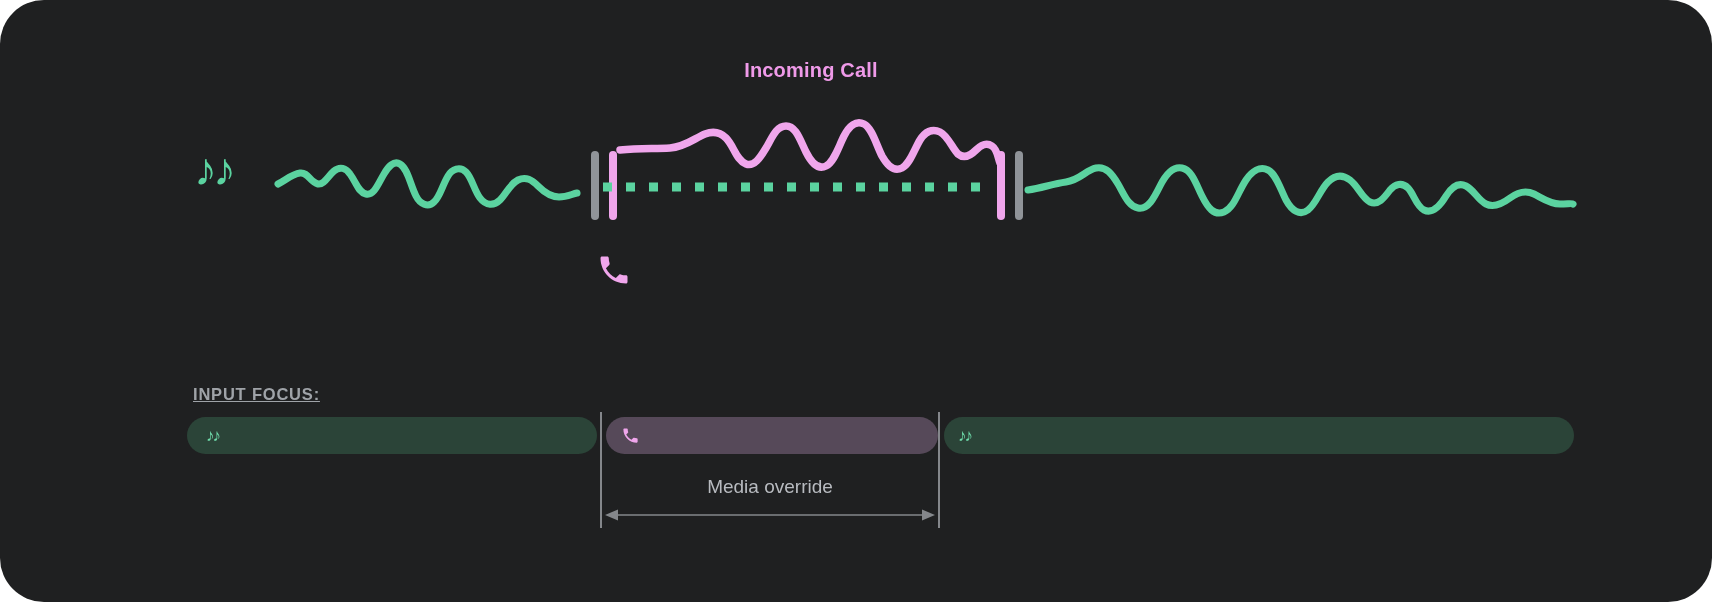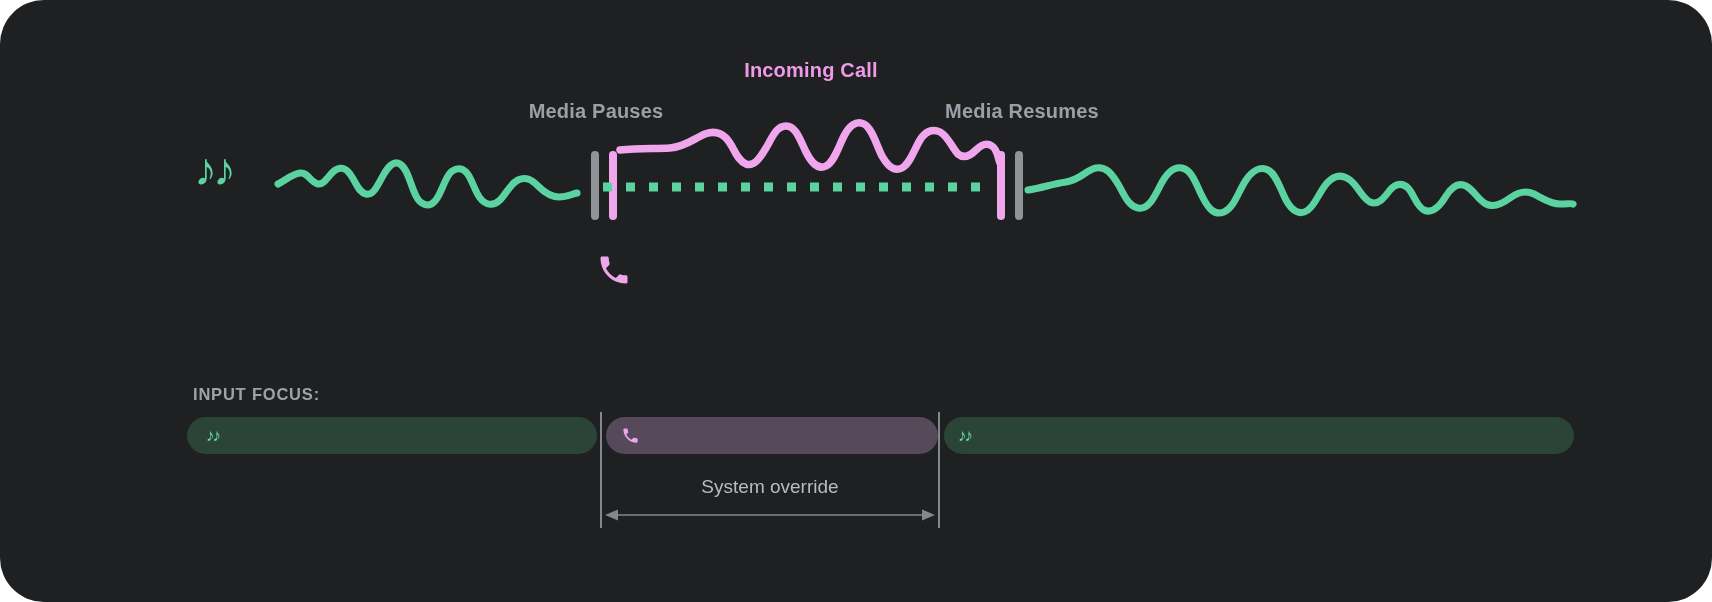--- a/index.html
+++ b/index.html
@@ -21,23 +21,21 @@
   .vline{position:absolute;top:412px;width:2px;height:116px;background:#84878b;}
   .override-label{position:absolute;left:601px;top:476px;width:338px;text-align:center;color:#b8bbc0;font-size:19px;}
   svg{display:block;}
 </style>
 </head>
 <body>
 
 <div class="canvas">
   <div class="panel"></div>
 
-  <div class="abs lbl lbl-gray" style="left:596px;top:100px;">Media Pauses</div>
   <div class="abs lbl lbl-pink" style="left:811px;top:59px;">Incoming Call</div>
-  <div class="abs lbl lbl-gray" style="left:1022px;top:100px;">Media Resumes</div>
 
   <div class="abs notes-big" style="left:194px;top:146px;">♪♪</div>
 
   <svg class="abs" style="left:270px;top:140px;" width="320" height="92" viewBox="0 0 320 92">
     <path d="M8,44 C16,40 22,34 30,33 C38,32 40,42 48,44 C54,45 58,36 64,31
              C70,26 76,28 80,34 C86,42 88,52 96,54 C104,56 108,44 114,34
              C118,27 124,20 130,24 C138,29 140,44 146,56 C150,64 158,68 164,62
              C170,57 172,46 178,36 C182,29 190,26 196,32 C202,38 204,50 210,58
              C216,66 224,66 230,60 C236,54 240,44 248,40 C256,36 262,40 268,46
              C274,52 281,57 289,57 C297,57 302,54 307,53" fill="none" stroke="#5bd3a0" stroke-width="7" stroke-linecap="round" stroke-linejoin="round"></path>
@@ -71,39 +69,39 @@
              C356,58 362,50 368,42 C373,36 380,34 386,40 C392,46 394,58 402,62
              C410,66 418,58 424,48 C429,40 436,34 444,38 C452,42 456,52 464,56
              C472,60 480,56 488,50 C496,44 504,42 512,46 C520,50 528,56 538,56
              C546,56 550,55 551,56" fill="none" stroke="#5bd3a0" stroke-width="7" stroke-linecap="round" stroke-linejoin="round"></path>
   </svg>
 
   <svg class="abs" style="left:596px;top:252px;" width="36" height="36" viewBox="0 0 24 24">
     <path d="M6.62 10.79c1.44 2.83 3.76 5.14 6.59 6.59l2.2-2.2c.27-.27.67-.36 1.02-.24 1.12.37 2.33.57 3.57.57.55 0 1 .45 1 1V20c0 .55-.45 1-1 1-9.39 0-17-7.61-17-17 0-.55.45-1 1-1h3.5c.55 0 1 .45 1 1 0 1.25.2 2.45.57 3.57.11.35.03.74-.25 1.02l-2.2 2.2z" fill="#f0a6ec"></path>
   </svg>
 
-  <div class="abs input-focus-heading" style="left:193px;top:385px;">INPUT FOCUS:</div>
+  <div class="abs input-focus-heading" style="left:193px;top:385px;text-decoration:underline;">INPUT FOCUS:</div>
 
   <div class="track track-media" style="left:187px;width:410px;">
     <span class="track-notes">♪♪</span>
   </div>
 
   <div class="track track-call" style="left:606px;width:332px;">
     <svg style="margin-left:15px;" width="19" height="19" viewBox="0 0 24 24">
       <path d="M6.62 10.79c1.44 2.83 3.76 5.14 6.59 6.59l2.2-2.2c.27-.27.67-.36 1.02-.24 1.12.37 2.33.57 3.57.57.55 0 1 .45 1 1V20c0 .55-.45 1-1 1-9.39 0-17-7.61-17-17 0-.55.45-1 1-1h3.5c.55 0 1 .45 1 1 0 1.25.2 2.45.57 3.57.11.35.03.74-.25 1.02l-2.2 2.2z" fill="#f0a6ec"></path>
     </svg>
   </div>
 
   <div class="track track-media" style="left:944px;width:630px;">
     <span class="track-notes" style="padding-left:14px;">♪♪</span>
   </div>
 
   <div class="vline" style="left:600px;"></div>
   <div class="vline" style="left:938px;"></div>
 
-  <div class="override-label">System override</div>
+  <div class="override-label">Media override</div>
 
   <svg class="abs" style="left:603px;top:506px;" width="334" height="18" viewBox="0 0 334 18">
     <line x1="10" y1="9" x2="324" y2="9" stroke="#84878b" stroke-width="1.6"></line>
     <polygon points="2,9 15,3.5 15,14.5" fill="#84878b"></polygon>
     <polygon points="332,9 319,3.5 319,14.5" fill="#84878b"></polygon>
   </svg>
 </div>
 
 </body></html>

